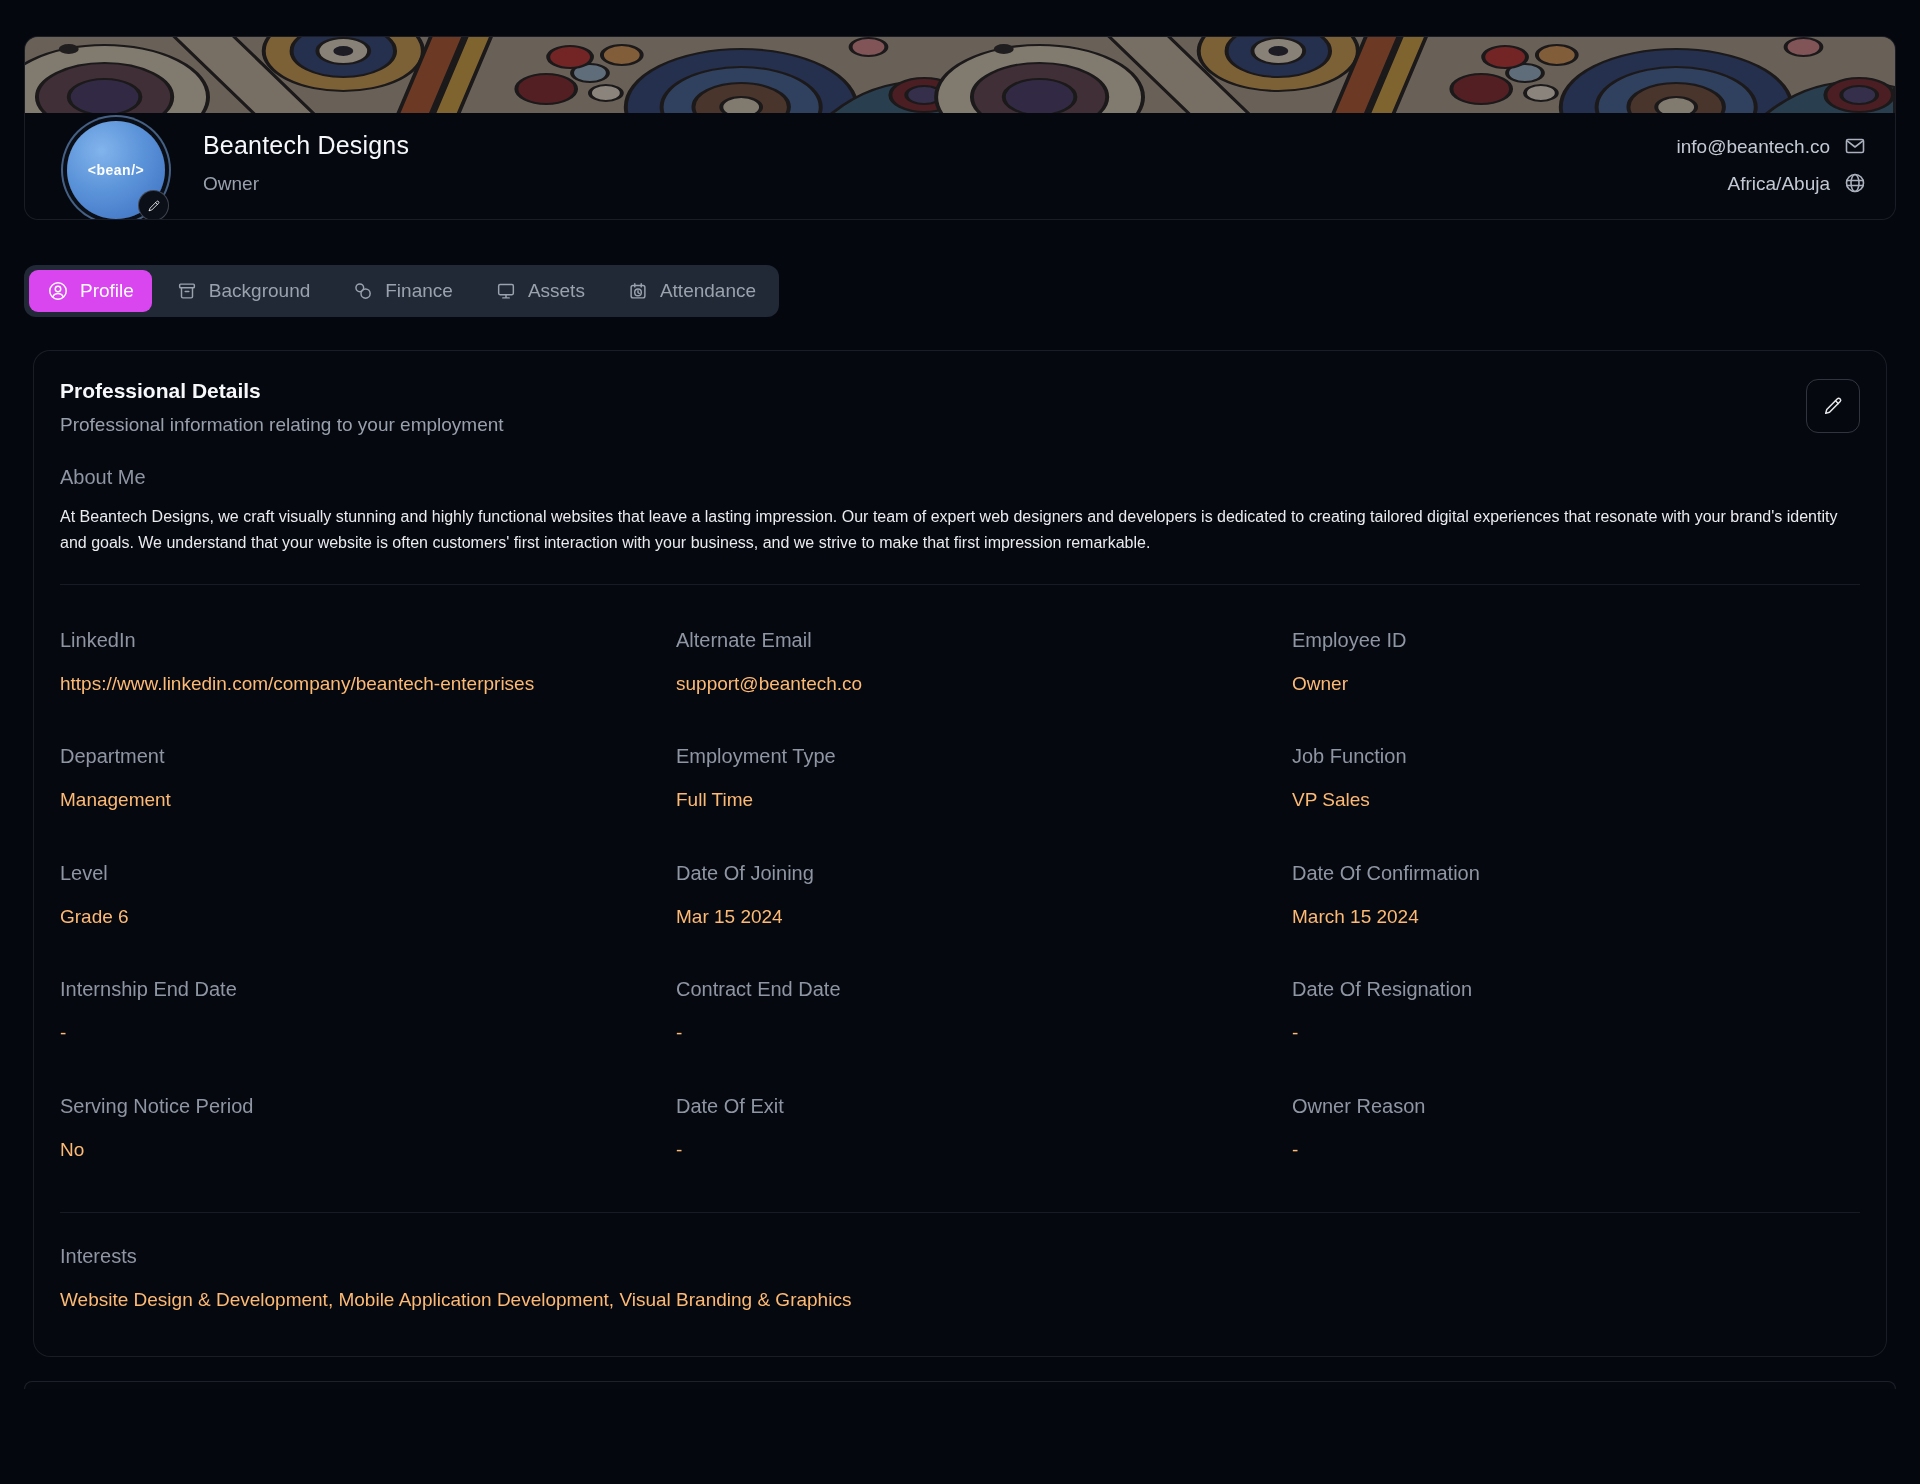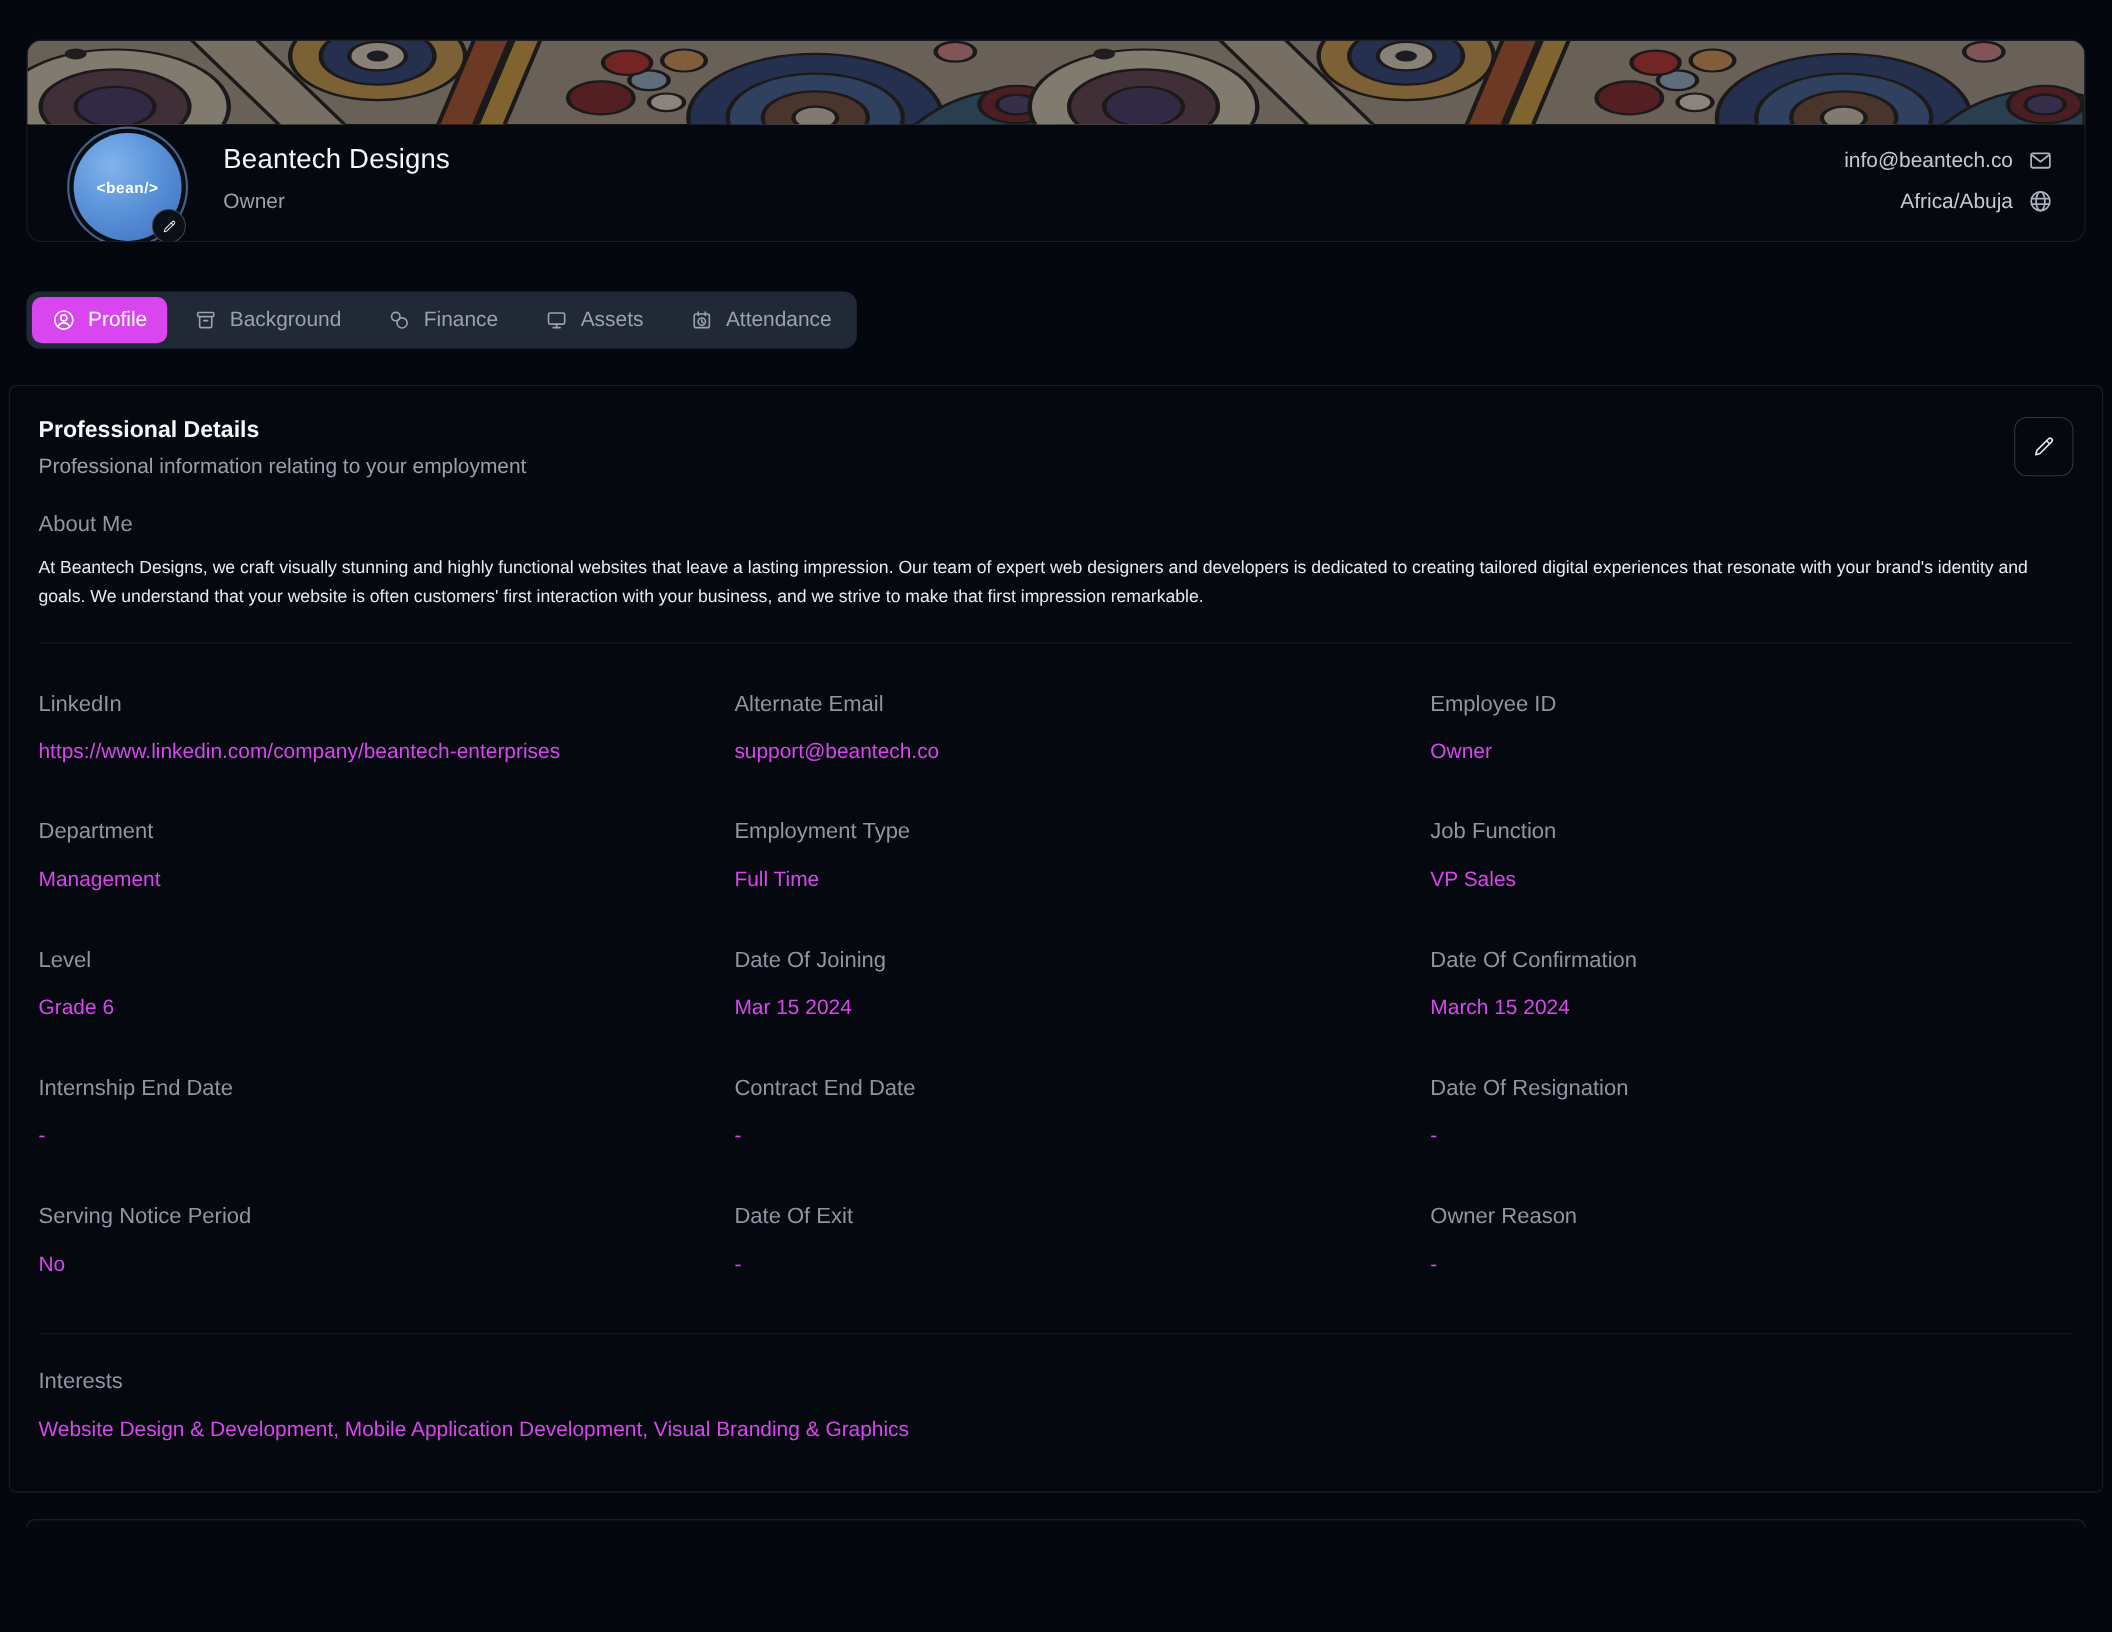--- a/index.html
+++ b/index.html
@@ -71,23 +71,23 @@
     color:#9aa2ae;
     cursor:pointer;
     white-space:nowrap;
   }
   .tab svg { stroke:#9aa2ae; }
   .tab.active { background:#d946ef; color:#ffffff; font-weight:500; }
   .tab.active svg { stroke:#ffffff; }
 
   
   .main-card {
-    margin:33px 8px 0;
+    margin:33px 33px 0;
     border:1px solid rgba(148,163,184,0.14);
-    border-radius:7px;
+    border-radius:17px;
     background:#06080f;
     padding:28px 26px 42px;
     position:relative;
   }
   .card-head { display:flex; align-items:flex-start; }
   .card-title { font-size:21px; font-weight:700; color:#f7f8fa; }
   .card-subtitle { font-size:19px; color:#98a0ac; margin-top:11px; }
   .edit-btn {
     margin-left:auto;
     width:54px; height:54px;
@@ -111,21 +111,21 @@
   .divider.before-interests { margin:48px 0 0; }
 
   .fields-grid {
     display:grid;
     grid-template-columns:repeat(3, 1fr);
     column-gap:48px;
     row-gap:47px;
     margin-top:44px;
   }
   .field-label { font-size:20px; color:#8f96a3; }
-  .field-value { font-size:19px; color:#d946ef; margin-top:17px; line-height:1.55; overflow-wrap:break-word; }
+  .field-value { font-size:19px; color:#fdba74; margin-top:17px; line-height:1.55; overflow-wrap:break-word; }
 
   .interests-block { margin-top:32px; }
 
   
   .next-card {
     margin:24px 24px 0;
     height:8px;
     border:1px solid rgba(148,163,184,0.16);
     border-bottom:none;
     border-radius:14px 14px 0 0;

